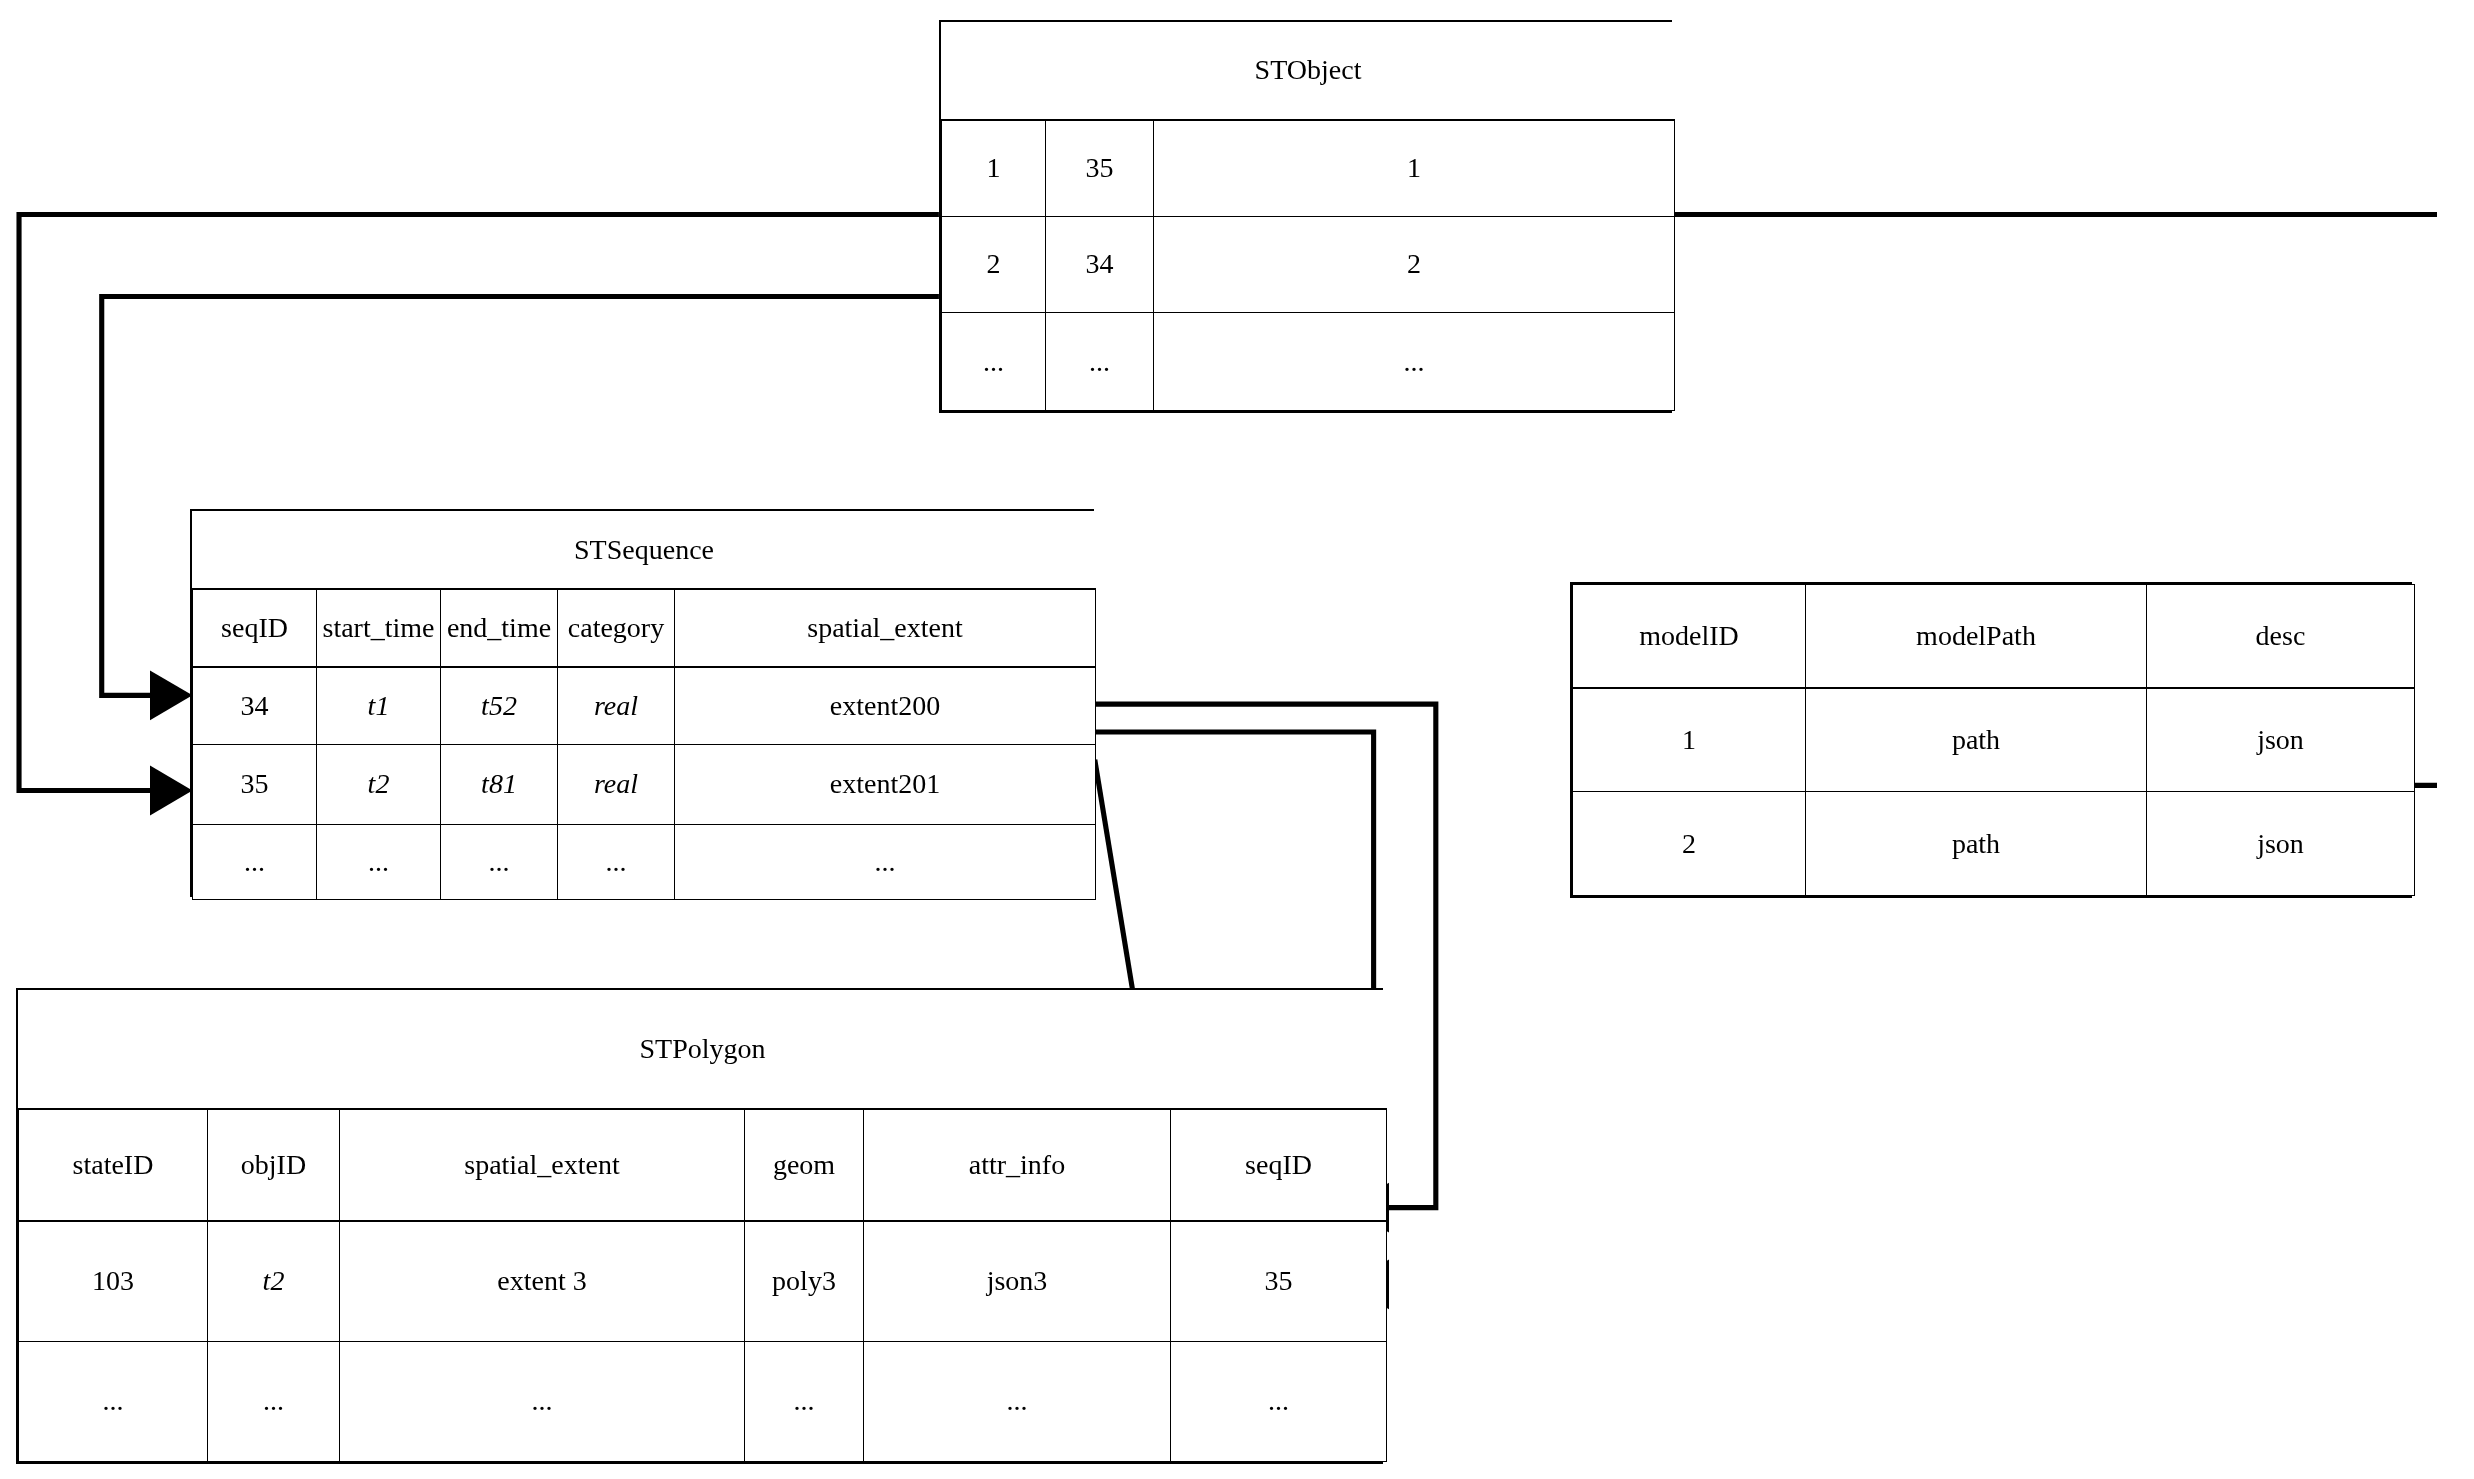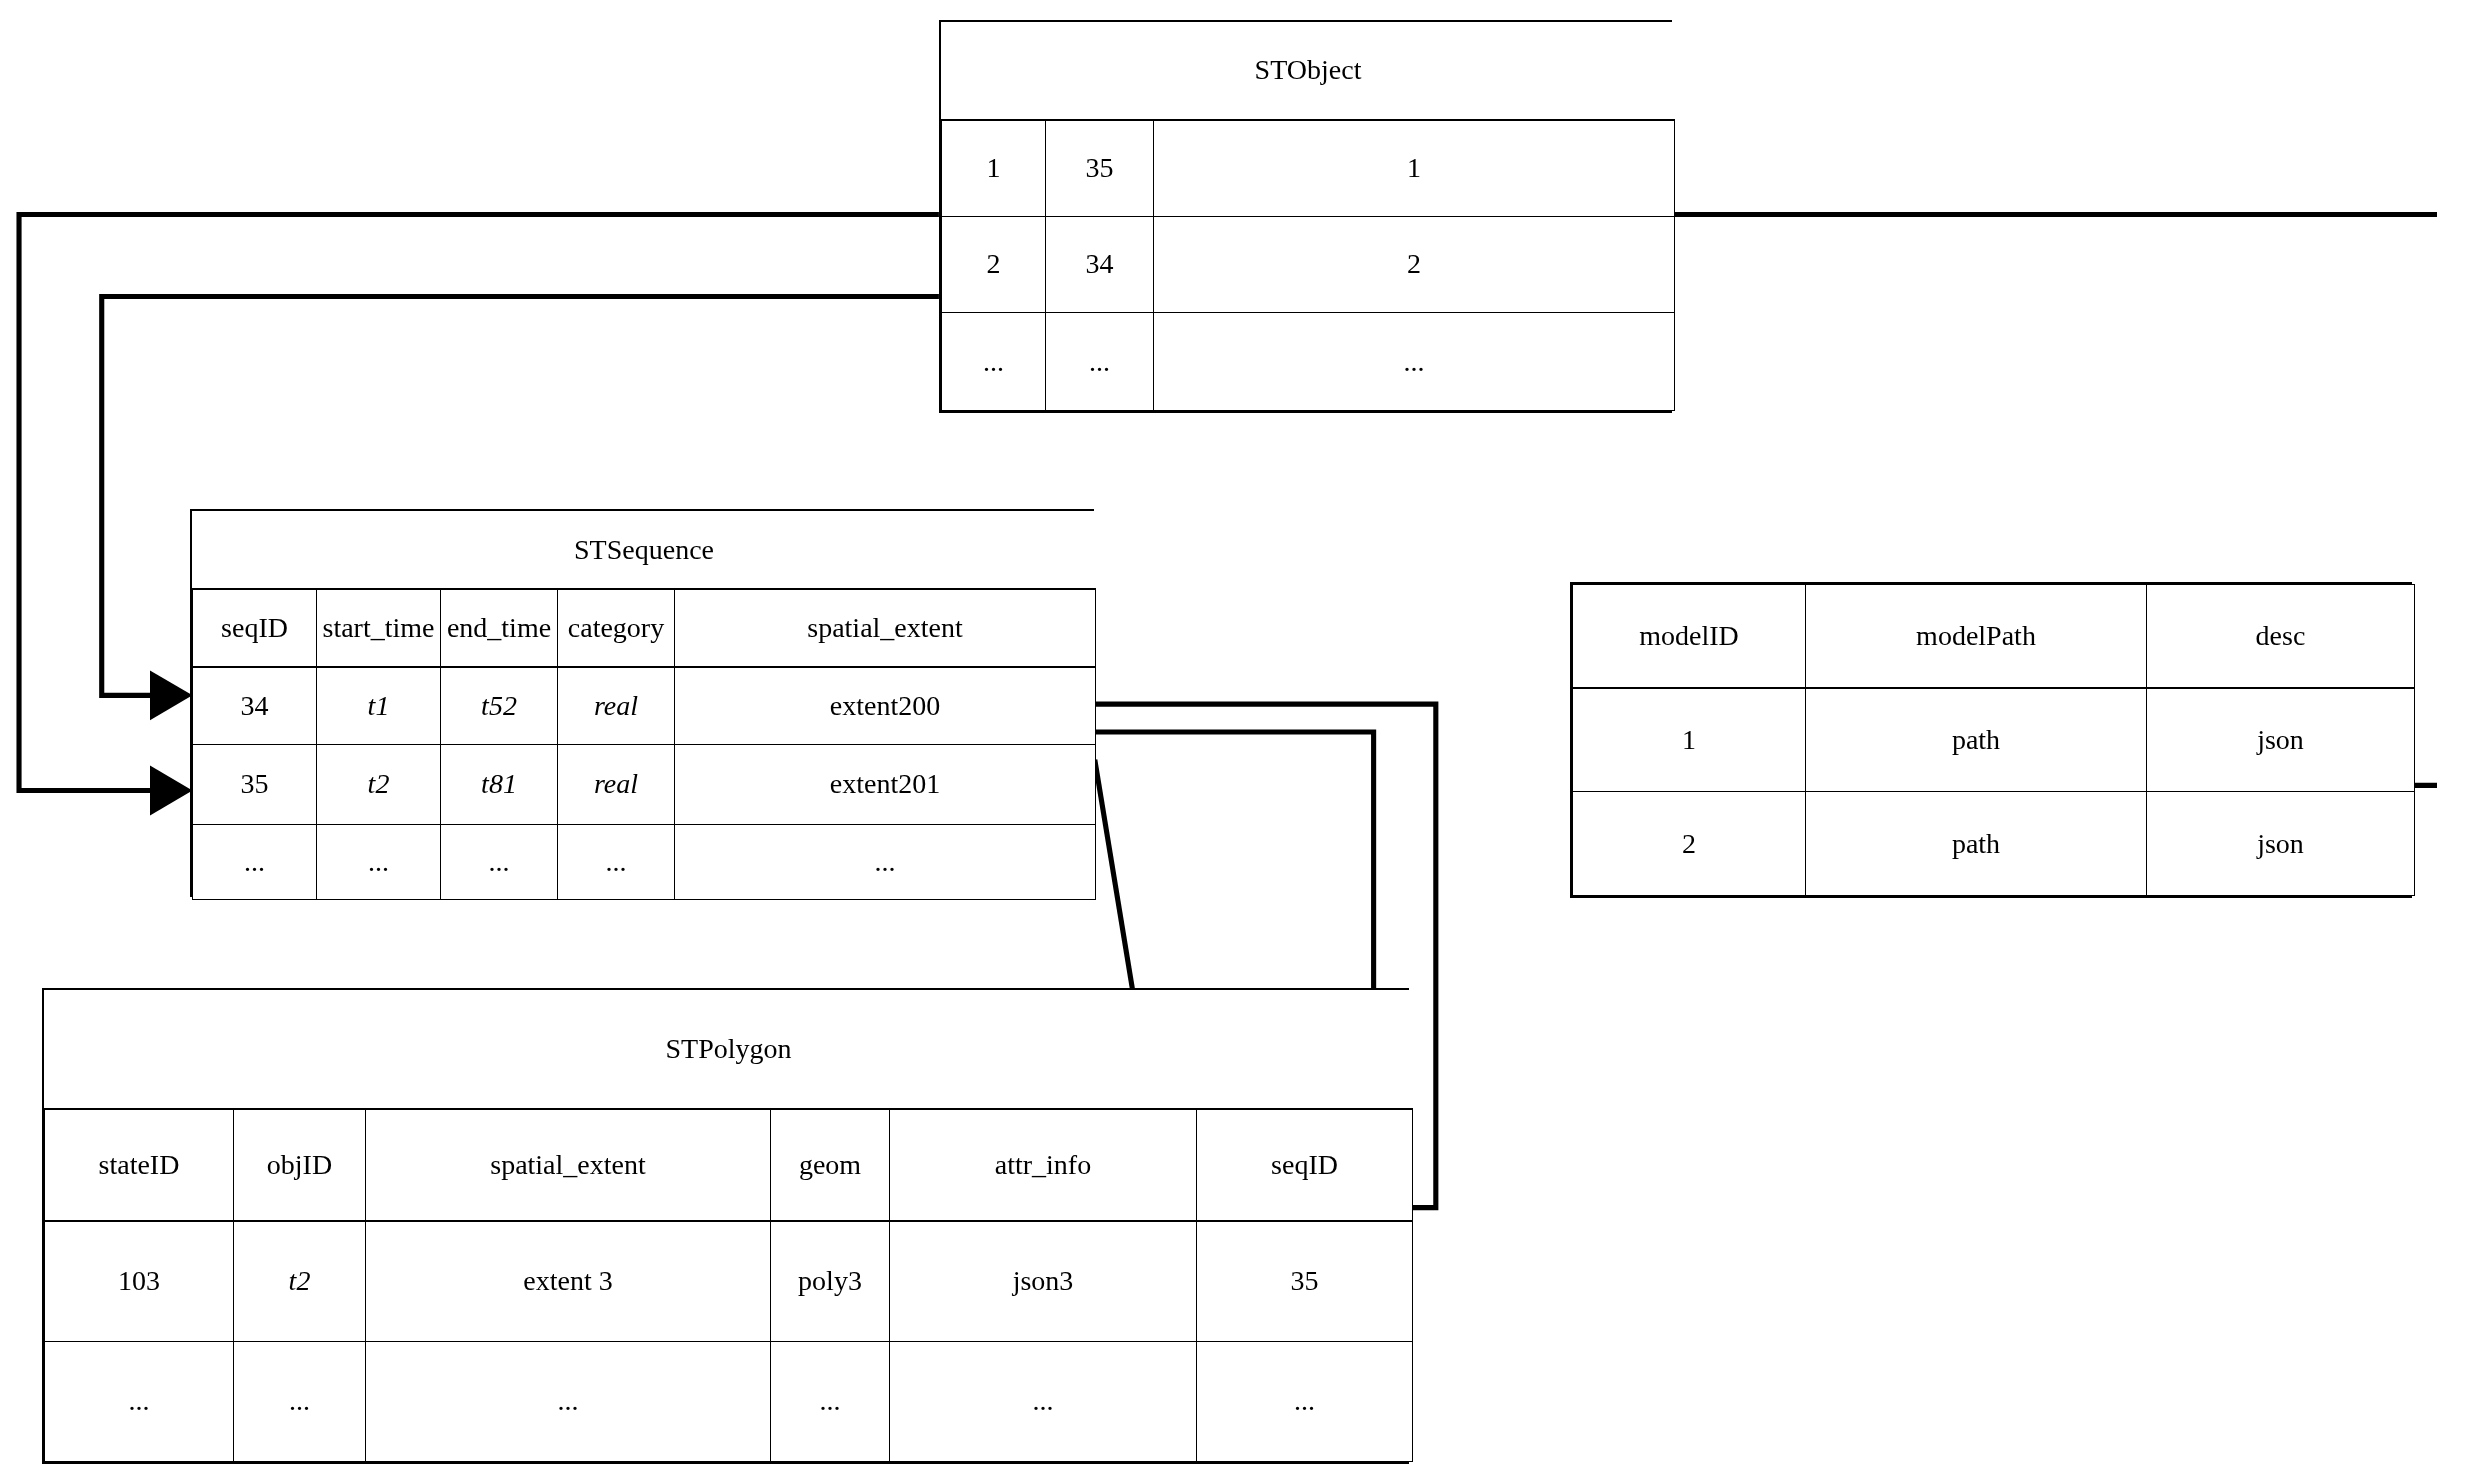--- a/index.html
+++ b/index.html
@@ -206,21 +206,21 @@
       </tr>
       <tr style="height:79px">
         <td class="cell">2</td>
         <td class="cell">path</td>
         <td class="cell">json</td>
       </tr>
     </tbody>
       </table>
   </div>
 
-  <div class="er-table" style="left:16px; top:988px; width:1367px; height:476px;margin-left:26px;">
+  <div class="er-table" style="left:16px; top:988px; width:1367px; height:476px;">
     <table>
       <colgroup>
         <col style="width:189px">
           <col style="width:132px">
           <col style="width:405px">
         <col style="width:119px">
           <col style="width:307px">
           <col style="width:216px">
       </colgroup>
       <tbody>

